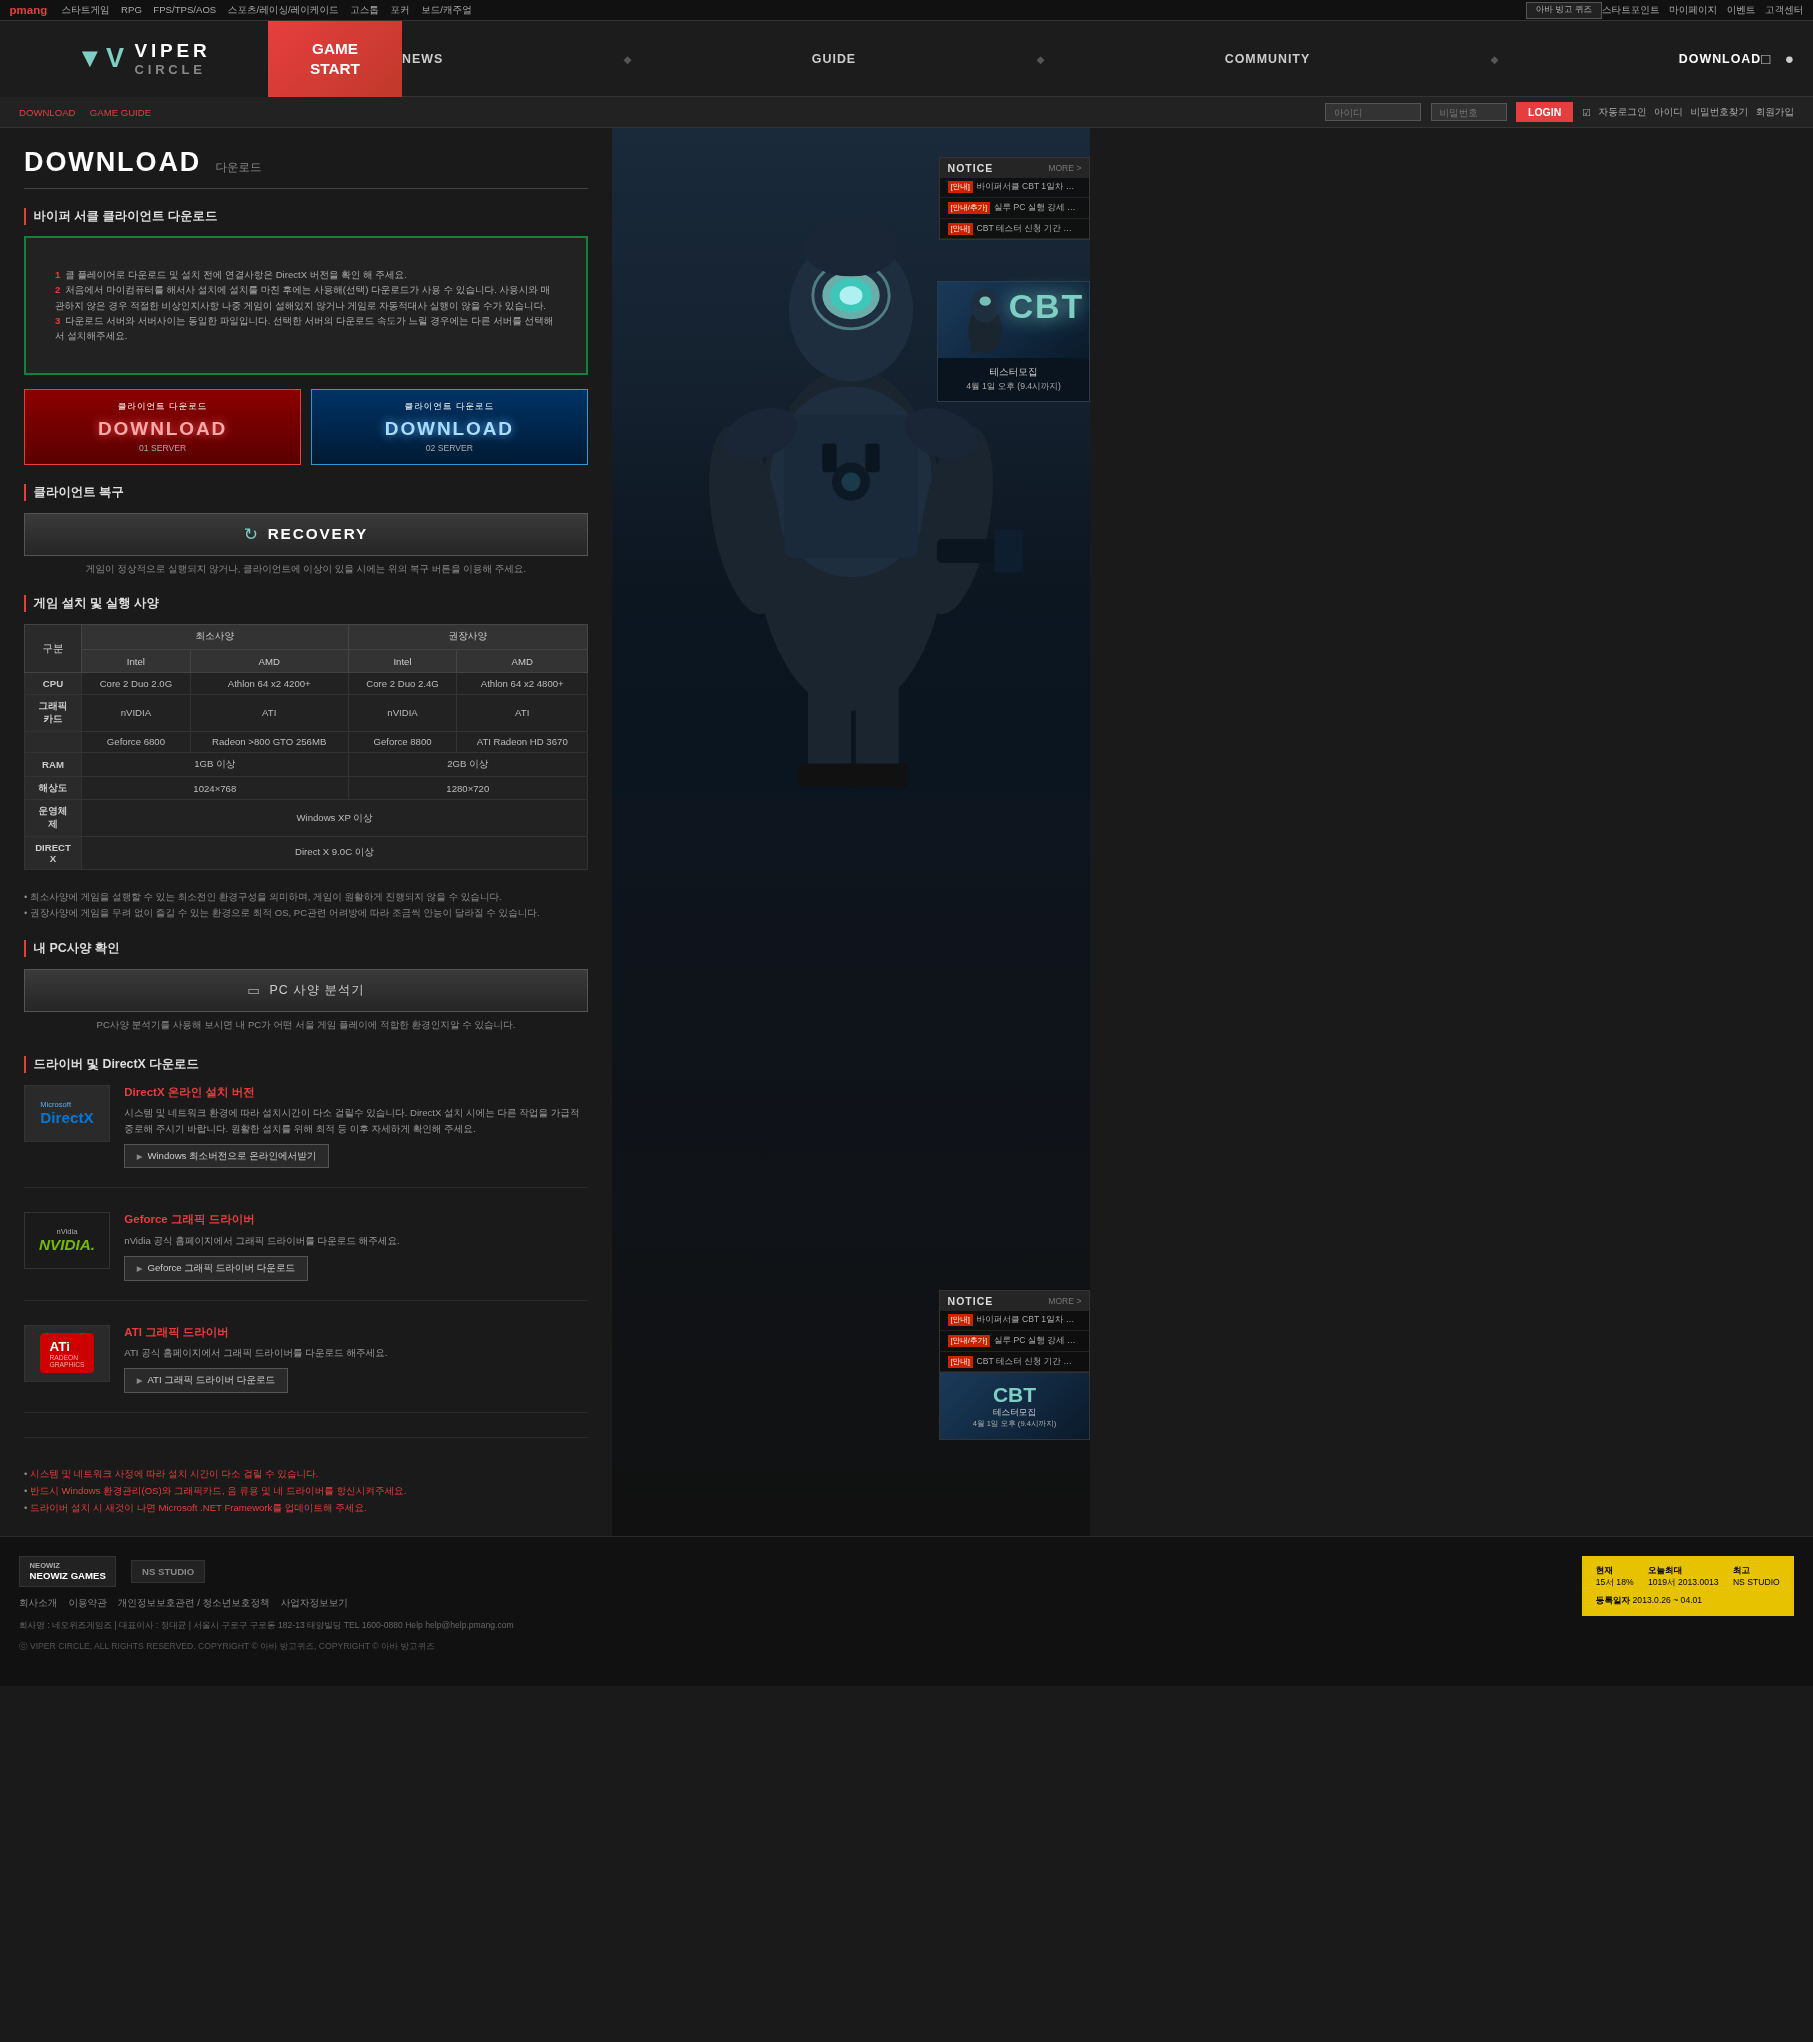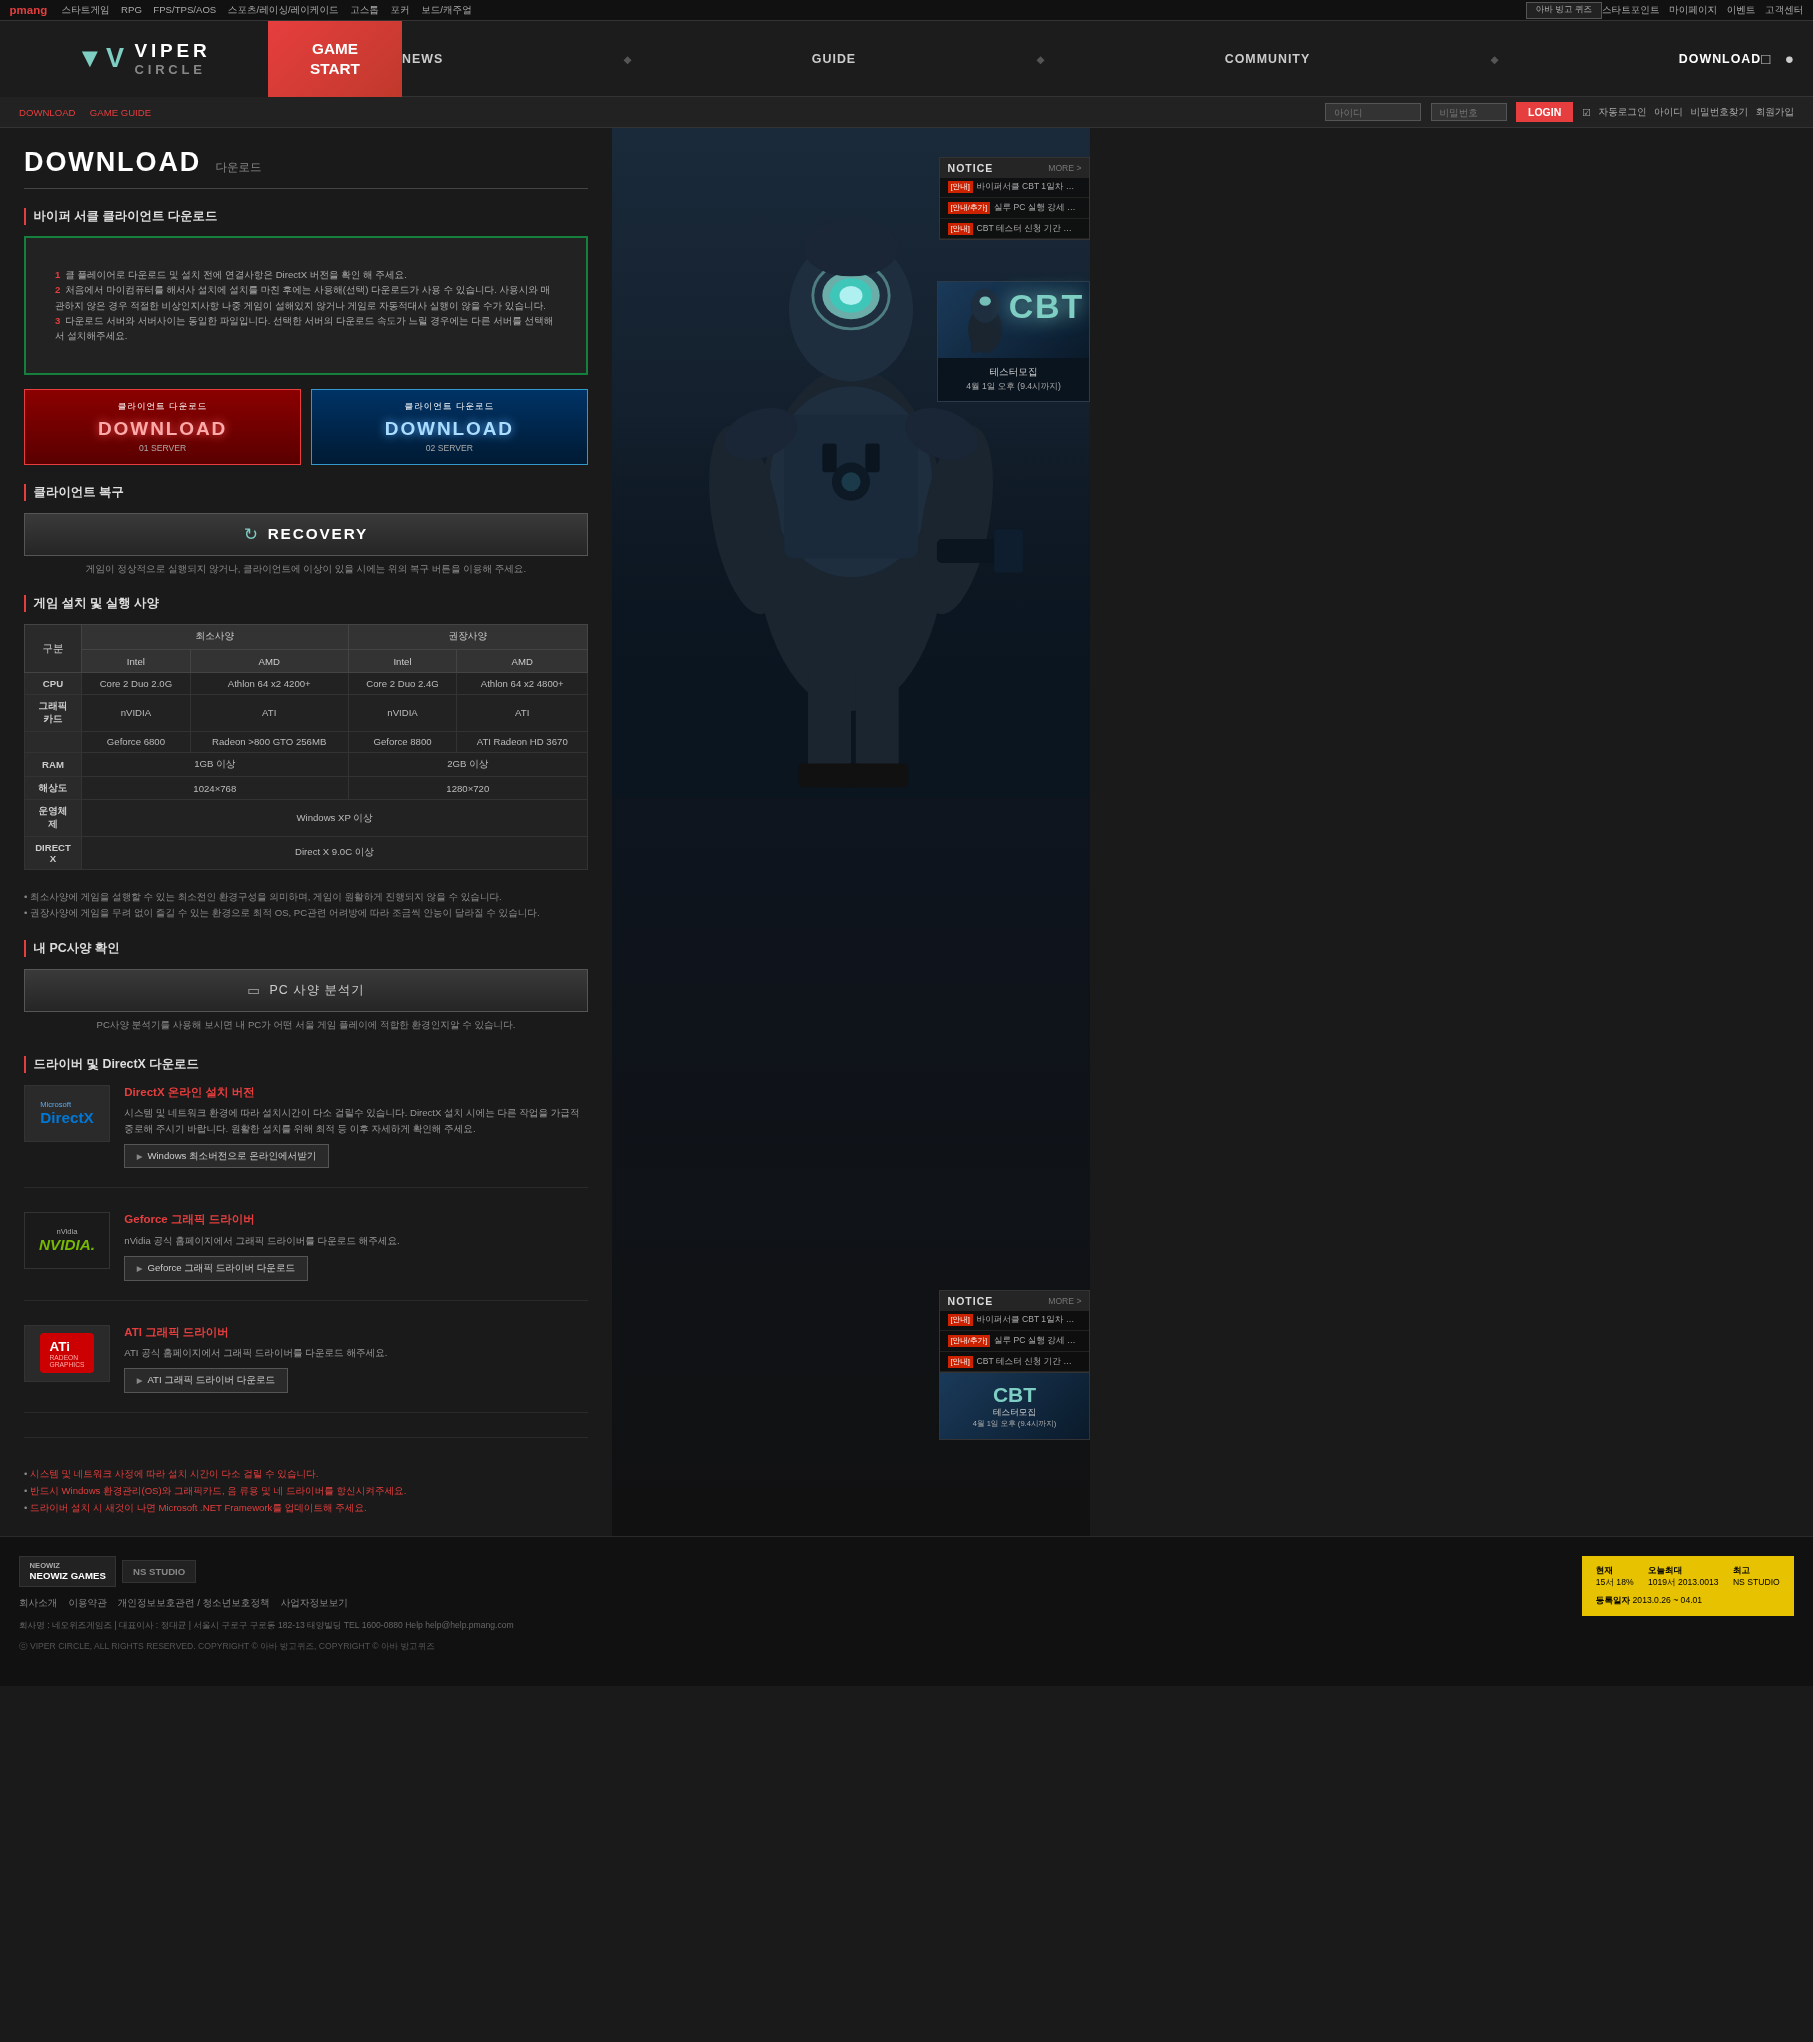--- a/index.html
+++ b/index.html
@@ -89,21 +89,21 @@
     .driver-dl-btn { display: inline-flex; align-items: center; gap: 4.8px; background: #2a2a2a; border: 1px solid #555; color: #ccc; padding: 4.8px 11.5px; font-size: 9.6px; cursor: pointer; }
     .driver-arrow { color: #888; font-size: 7.6px; }
 
     
     .footer-notes { color: #888; font-size: 9.6px; line-height: 1.8; margin-top: 14.3px; padding-top: 27px; border-top: 1px solid #2a2a2a; }
     .footer-notes span { color: #e63e3e; }
 
     
     .page-footer { background: #111; border-top: 1px solid #2a2a2a; padding: 19px; }
     .footer-top { display: flex; gap: 19px; margin-bottom: 14.3px; }
-    .footer-logos { display: flex; gap: 6px; align-items: center; }
+    .footer-logos { display: flex; gap: 15px; align-items: center; }
     .footer-logo-box { background: #222; border: 1px solid #333; padding: 4.8px 9.6px; color: #888; font-size: 9.6px; font-weight: bold; }
     .footer-links { display: flex; gap: 11px; font-size: 9.6px; color: #888; margin-bottom: 9.6px; }
     .footer-links span { cursor: pointer; }
     .footer-text { color: #666; font-size: 8.6px; line-height: 1.6; }
     .footer-right { margin-left: auto; }
     .footer-stats { background: #e6c200; padding: 9.6px 14.3px; color: #000; font-size: 8.6px; min-width: 191px; }
     .footer-stats-row { display: flex; gap: 14.3px; justify-content: space-between; }
     .footer-stats-label { font-weight: bold; }
     .footer-copyright { color: #555; font-size: 8.6px; margin-top: 7.6px; }
 

